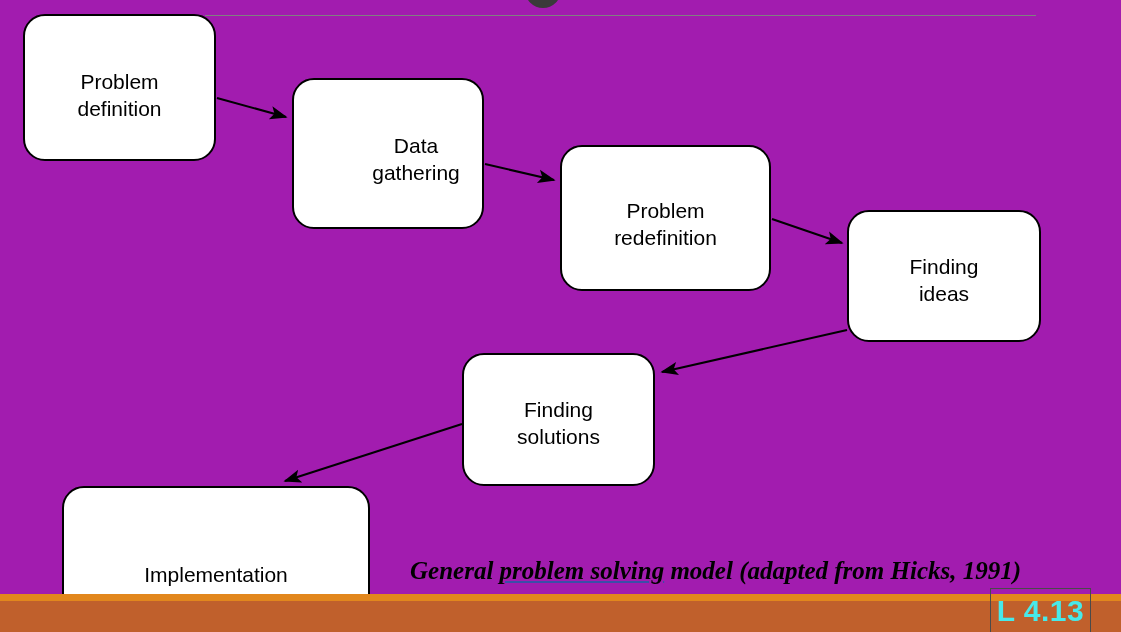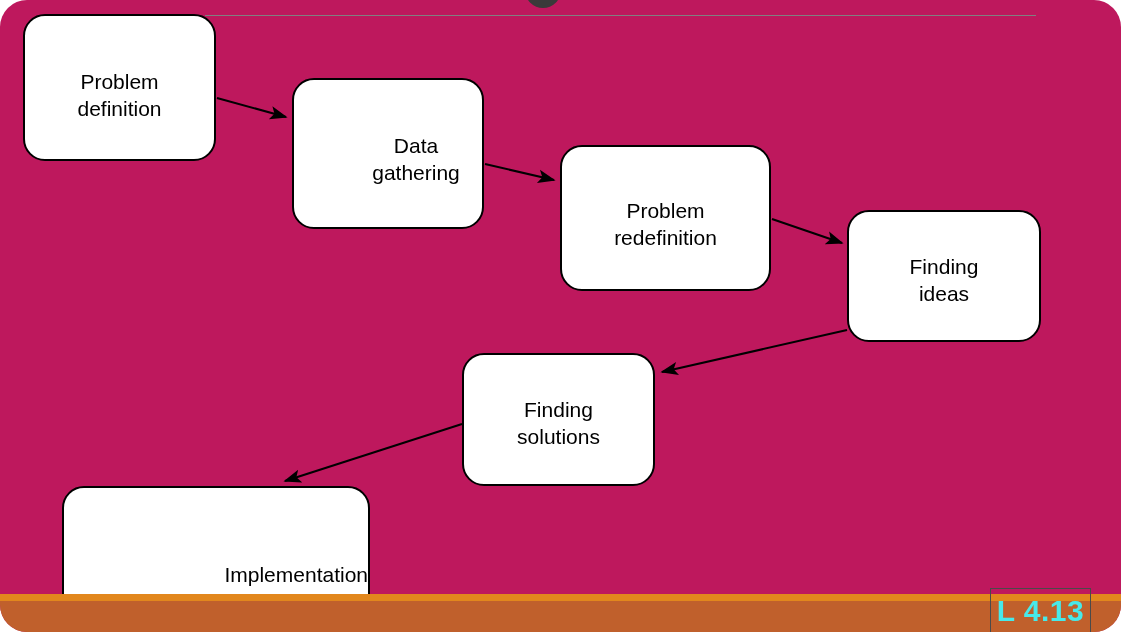--- a/index.html
+++ b/index.html
@@ -8,23 +8,22 @@
     padding: 0;
     background: #ffffff;
   }
   body {
     font-family: "Liberation Sans", sans-serif;
   }
   #slide {
     position: relative;
     width: 1121px;
     height: 632px;
-    background: #be185d;
+    background: #a21caf;
     overflow: hidden;
-    border-radius: 27px;
   }
 
   
   .top-rule {
     position: absolute;
     left: 205px;
     top: 15px;
     width: 831px;
     height: 1px;
     background: #808080;
@@ -69,21 +68,21 @@
   #node-problem-redefinition { left: 560px; top: 145px; width: 211px; height: 146px; }
   #node-problem-redefinition .node-label { padding-top: 25px; }
 
   #node-finding-ideas      { left: 847px; top: 210px; width: 194px; height: 132px; }
   #node-finding-ideas .node-label { padding-top: 16px; }
 
   #node-finding-solutions  { left: 462px; top: 353px; width: 193px; height: 133px; }
   #node-finding-solutions .node-label { padding-top: 16px; }
 
   #node-implementation     { left: 62px;  top: 486px; width: 308px; height: 133px; }
-  #node-implementation .node-label { padding-top: 48px; text-align: right; }
+  #node-implementation .node-label { padding-top: 48px; }
 
   
   .connectors {
     position: absolute;
     left: 0;
     top: 0;
     width: 1121px;
     height: 632px;
     pointer-events: none;
   }
@@ -193,20 +192,21 @@
 
   <div class="node" id="node-finding-solutions">
     <span class="node-label">Finding
 solutions</span>
   </div>
 
   <div class="node" id="node-implementation">
     <span class="node-label">Implementation</span>
   </div>
 
+  <div class="caption"><span>General </span><span class="u">problem solving</span><span> model (adapted from Hicks, 1991)</span></div>
 
   <div class="band-bright"></div>
   <div class="band-deep"></div>
 
   <div class="badge">
     <span>L 4.13</span>
   </div>
 
 </div>
 

